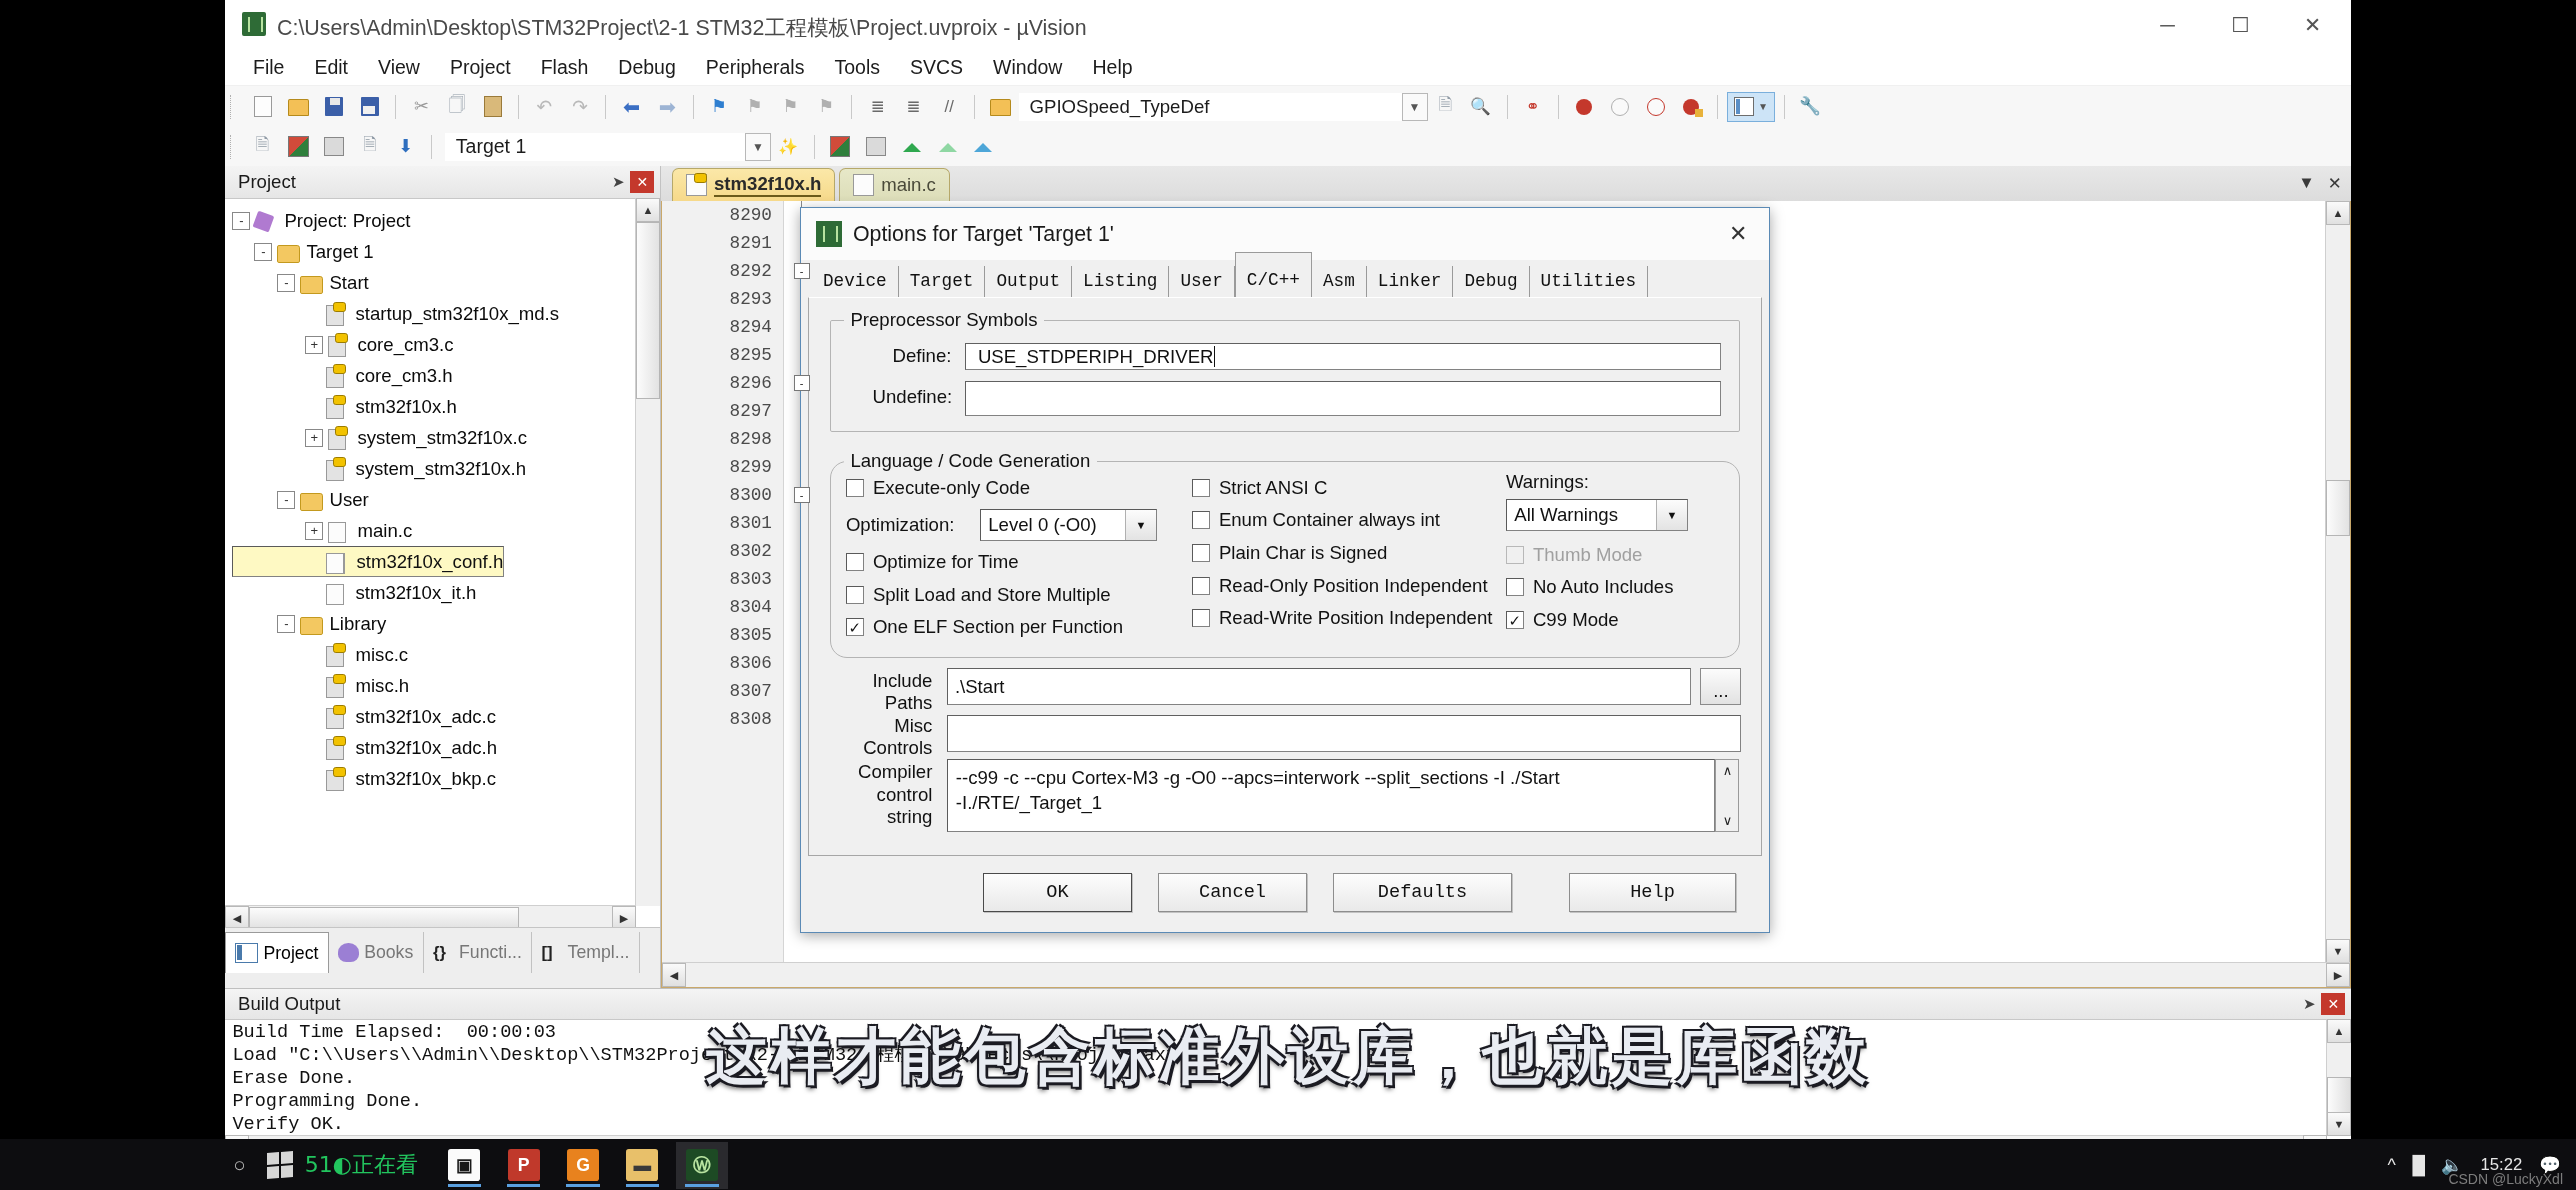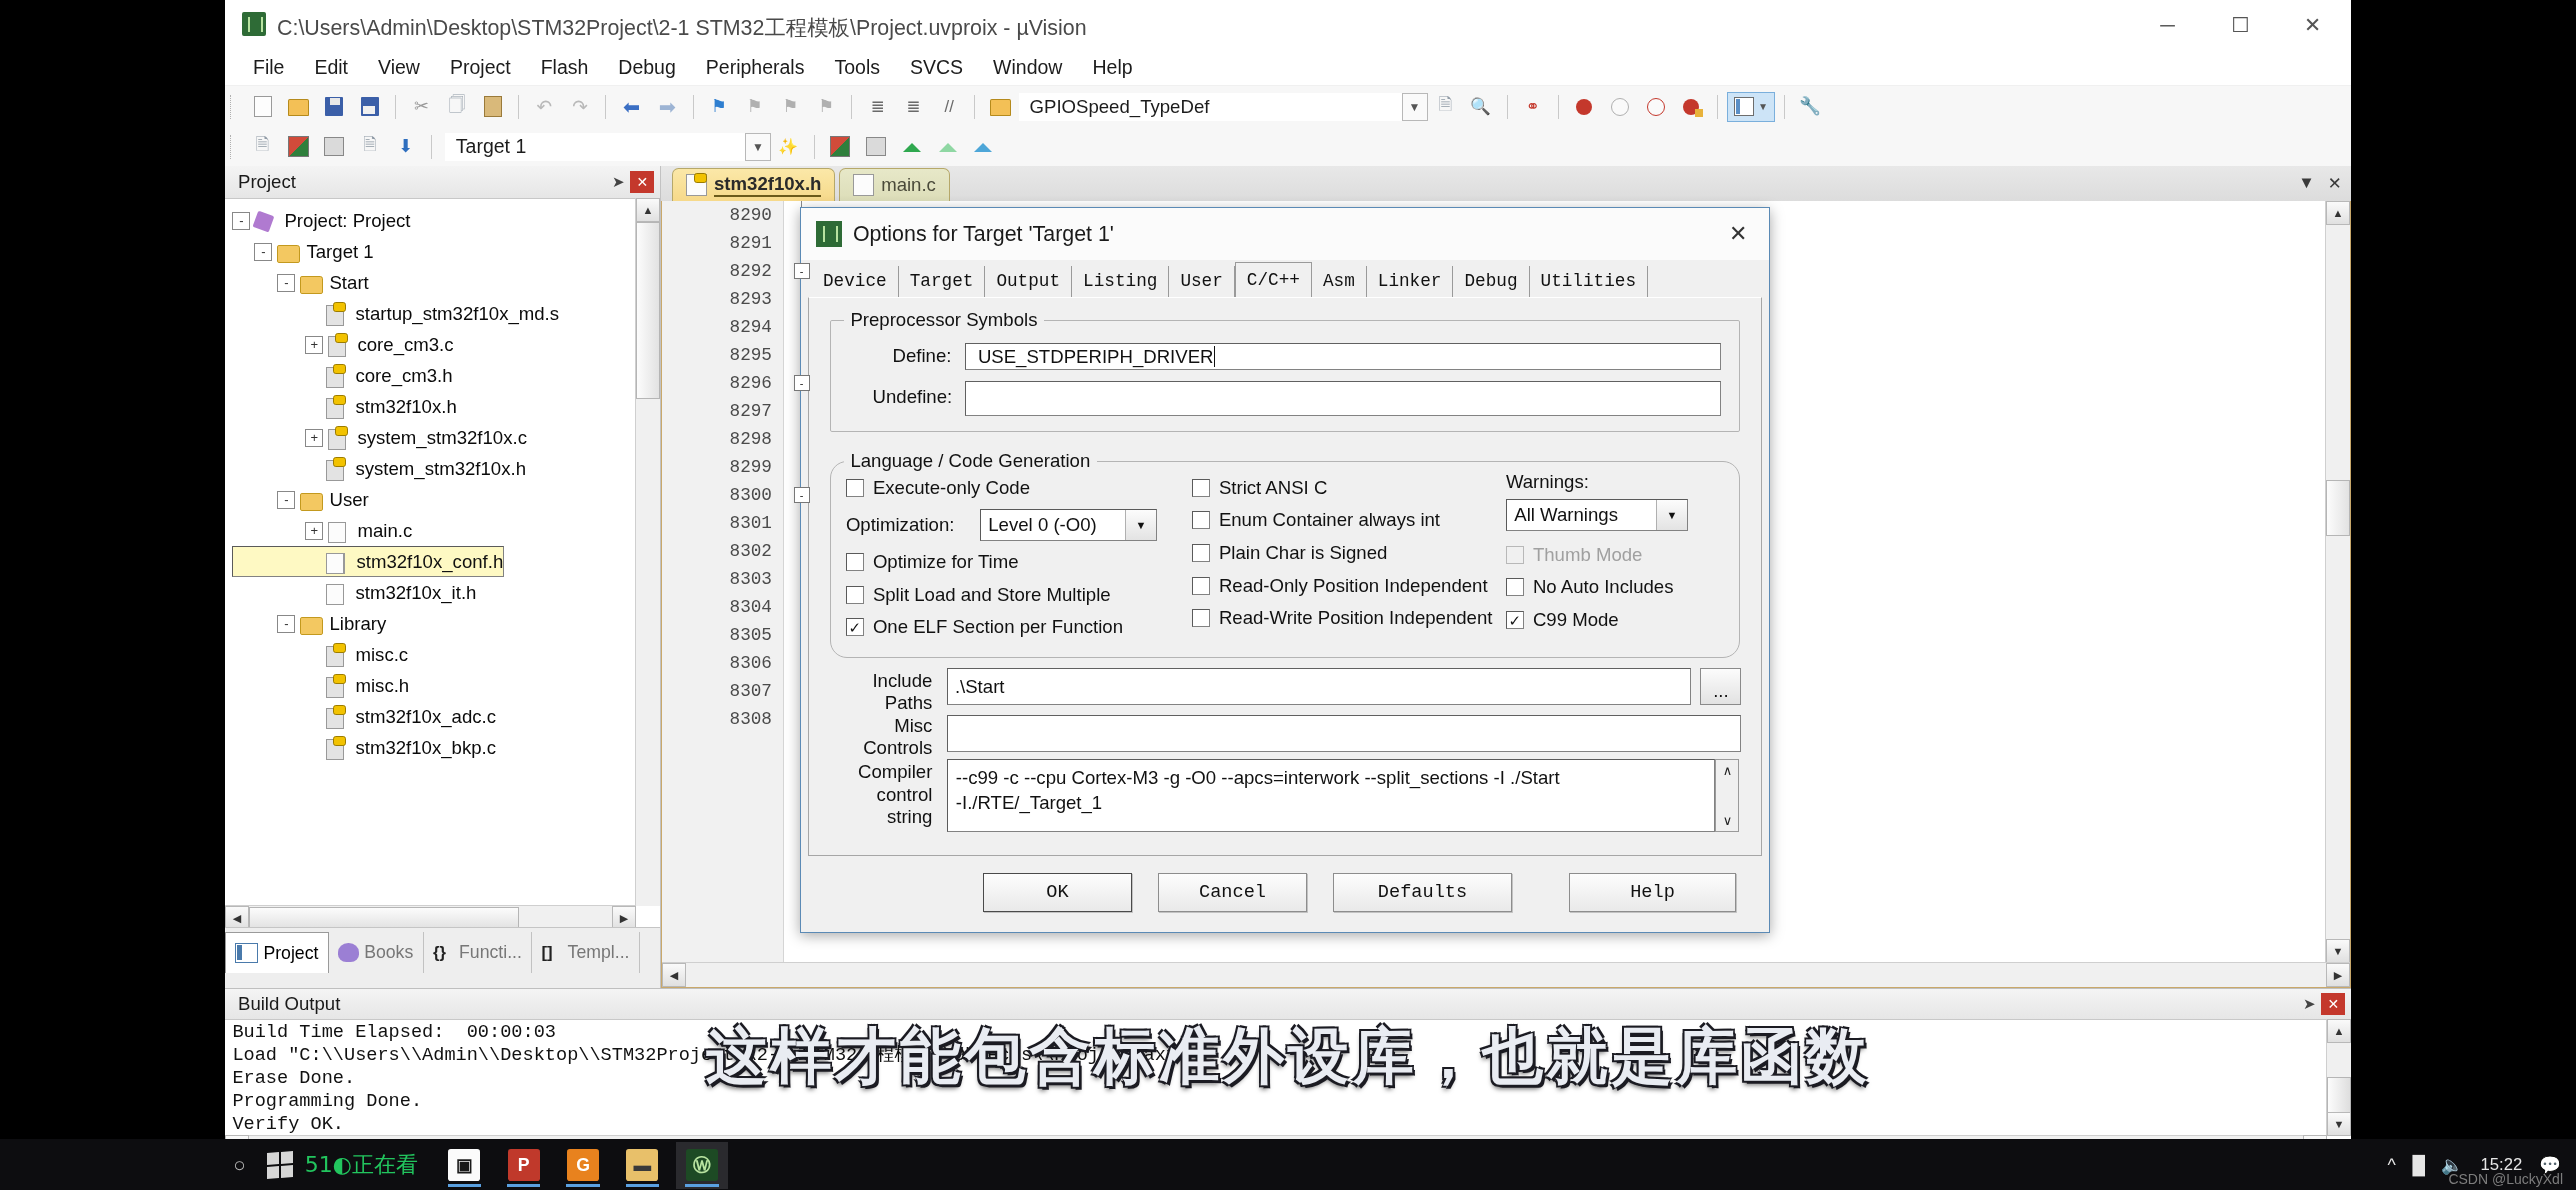--- a/index.html
+++ b/index.html
@@ -284,21 +284,21 @@
   #dlg-tabs{
     position:absolute;left:0;top:52px;right:0;height:37px;background:#f0f0f0;
     display:flex;align-items:flex-end;padding-left:11px;box-sizing:border-box;
   }
   .dtab{
     font-family:"Liberation Mono",monospace;font-size:17.7px;color:#111;
     padding:4.7px 11px 6.5px;border-right:0.9px solid #9a9a9a;white-space:nowrap;
     background:#f0f0f0;
   }
   .dtab.active{background:#f0f0f0;border:0.9px solid #9a9a9a;border-bottom:0.9px solid #f0f0f0;
-    border-right:0.9px solid #9a9a9a;position:relative;top:0.9px;padding-top:7px;}
+    border-right:0.9px solid #9a9a9a;position:relative;top:0.9px;padding-top:17px;}
   #dlg-body{
     position:absolute;left:7.4px;top:89px;right:7.4px;bottom:76px;background:#f0f0f0;
     border:0.9px solid #a6a6a6;border-top:0.9px solid #ffffff;
   }
   .group{position:absolute;border:0.9px solid #b4b4b4;border-radius:1.9px;}
   .group-label{
     position:absolute;top:-12px;left:13px;background:#f0f0f0;padding:0 6.5px;
     font-size:18.6px;color:#111;white-space:nowrap;
   }
   .fld-label{position:absolute;font-size:18.6px;color:#111;white-space:nowrap;text-align:right;}
@@ -684,20 +684,27 @@
             <span class="ic-file-g ic-key" style="display: block;"></span>
           </span>
           <span>misc.h</span>
         </div>
         <div class="tnode ind3">
           <span class="tbox-sp"></span>
           <span class="ticon">
             <span class="ic-file-g ic-key" style="display: block;"></span>
           </span>
           <span>stm32f10x_adc.c</span>
+        </div>
+        <div class="tnode ind3">
+          <span class="tbox-sp"></span>
+          <span class="ticon">
+            <span class="ic-file-g ic-key" style="display: block;"></span>
+          </span>
+          <span>stm32f10x_adc.h</span>
         </div>
         <div class="tnode ind3">
           <span class="tbox-sp"></span>
           <span class="ticon">
             <span class="ic-file-g ic-key" style="display: block;"></span>
           </span>
           <span>stm32f10x_bkp.c</span>
         </div>
       </div>
     <div id="proj-vscroll">

